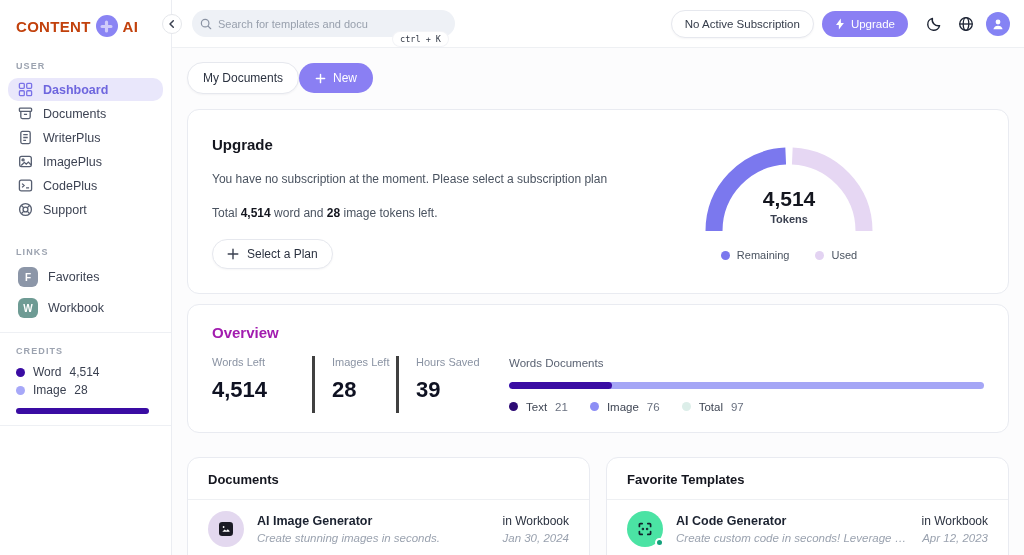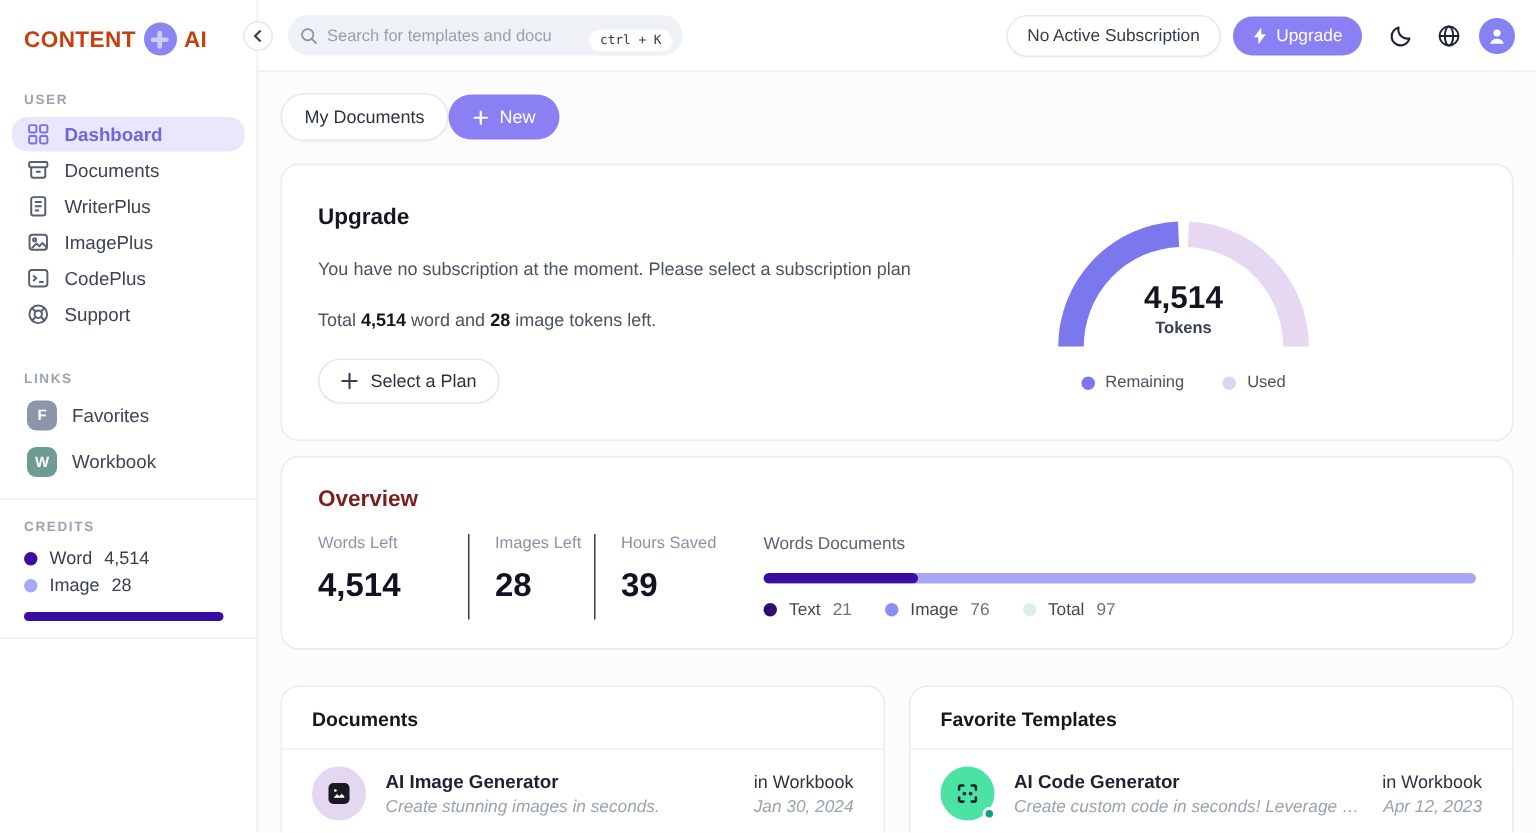--- a/index.html
+++ b/index.html
@@ -36,21 +36,21 @@
   .topbar { position:absolute; left:172px; top:0; right:0; height:48px; background:#fff;
     border-bottom:1px solid #eef0f3; display:flex; align-items:center; padding:0 14px 0 20px; }
   .collapse-btn { position:absolute; left:-10px; top:14px; width:20px; height:20px;
     border-radius:50%; background:#fff; border:1px solid #e5e7eb; display:flex;
     align-items:center; justify-content:center; cursor:pointer; z-index:9; }
   .search { position:relative; width:263px; height:27px; border-radius:14px; background:#eef1f6;
     display:flex; align-items:center; padding:0 8px; gap:6px; }
   .search input { border:none; outline:none; background:transparent; font-size:11px;
     color:#3a4050; width:150px; font-family:"Liberation Sans", sans-serif; }
   .search input::placeholder { color:#98a0ad; }
-  .kbd { position:absolute; right:7px; top:10px; background:#fff; border-radius:8px;
+  .kbd { position:absolute; right:7px; top:22px; background:#fff; border-radius:8px;
     padding:2px 7px; font-family:"DejaVu Sans Mono", monospace; font-size:8.5px;
     color:#333a47; box-shadow:0 0 0 1px #f3f4f7; }
   .topbar-spacer { flex:1; }
   .status-pill { border:1px solid #e6e8ee; background:#fff; border-radius:16px;
     padding:7px 13px; font-size:11.5px; color:#353c4a; margin-right:8px; white-space:nowrap;
     box-shadow:0 1px 2px rgba(16,24,40,.04); }
   .upgrade-btn { background:#8a7ff3; border:none; border-radius:16px; padding:7px 13px;
     color:#fff; font-size:11.5px; display:flex; align-items:center; gap:6px; cursor:pointer;
     font-family:"Liberation Sans", sans-serif; margin-right:14px; }
   .icon-btn { background:none; border:none; cursor:pointer; padding:4px; display:flex;
@@ -88,24 +88,24 @@
     align-items:center; }
   .gauge-box { position:relative; width:190px; height:104px; }
   .gauge-center { position:absolute; left:0; right:0; top:51px; text-align:center; }
   .gauge-value { font-size:21px; font-weight:800; color:#14161f; }
   .gauge-unit { font-size:11px; font-weight:700; color:#3a4050; margin-top:2px; }
   .gauge-legend { display:flex; gap:26px; margin-top:9px; }
   .legend-item { display:flex; align-items:center; gap:7px; font-size:11px; color:#4a5360; }
 
   
   .overview-card { margin-top:10px; min-height:118px; padding:19px 24px; }
-  .ov-title { font-size:15px; font-weight:800; color:#7f1d1d; margin-bottom:15px; }
+  .ov-title { font-size:15px; font-weight:800; color:#a21caf; margin-bottom:15px; }
   .ov-row { display:flex; }
   .stat { padding-right:17px; }
-  .stat + .stat { border-left:1px solid #404040; padding-left:17px; }
+  .stat + .stat { border-left:3px solid #404040; padding-left:17px; }
   .stat-label { font-size:11px; color:#8a93a3; margin-bottom:9px; white-space:nowrap; }
   .stat-value { font-size:22px; font-weight:800; color:#0f1222; }
   .docs-chart { flex:1; margin-left:18px; padding-top:1px; }
   .docs-label { font-size:11.5px; color:#5a6272; margin-bottom:13px; }
   .doc-bar { height:7px; border-radius:4px; background:#a5a6f6; overflow:hidden; }
   .doc-bar-fill { height:7px; border-radius:4px; background:#3a0ca3; }
   .doc-legend { display:flex; gap:22px; margin-top:12px; }
   .doc-legend .legend-item { font-size:11.5px; color:#3f4654; gap:8px; }
   .legend-val { color:#6a7180; }
 

